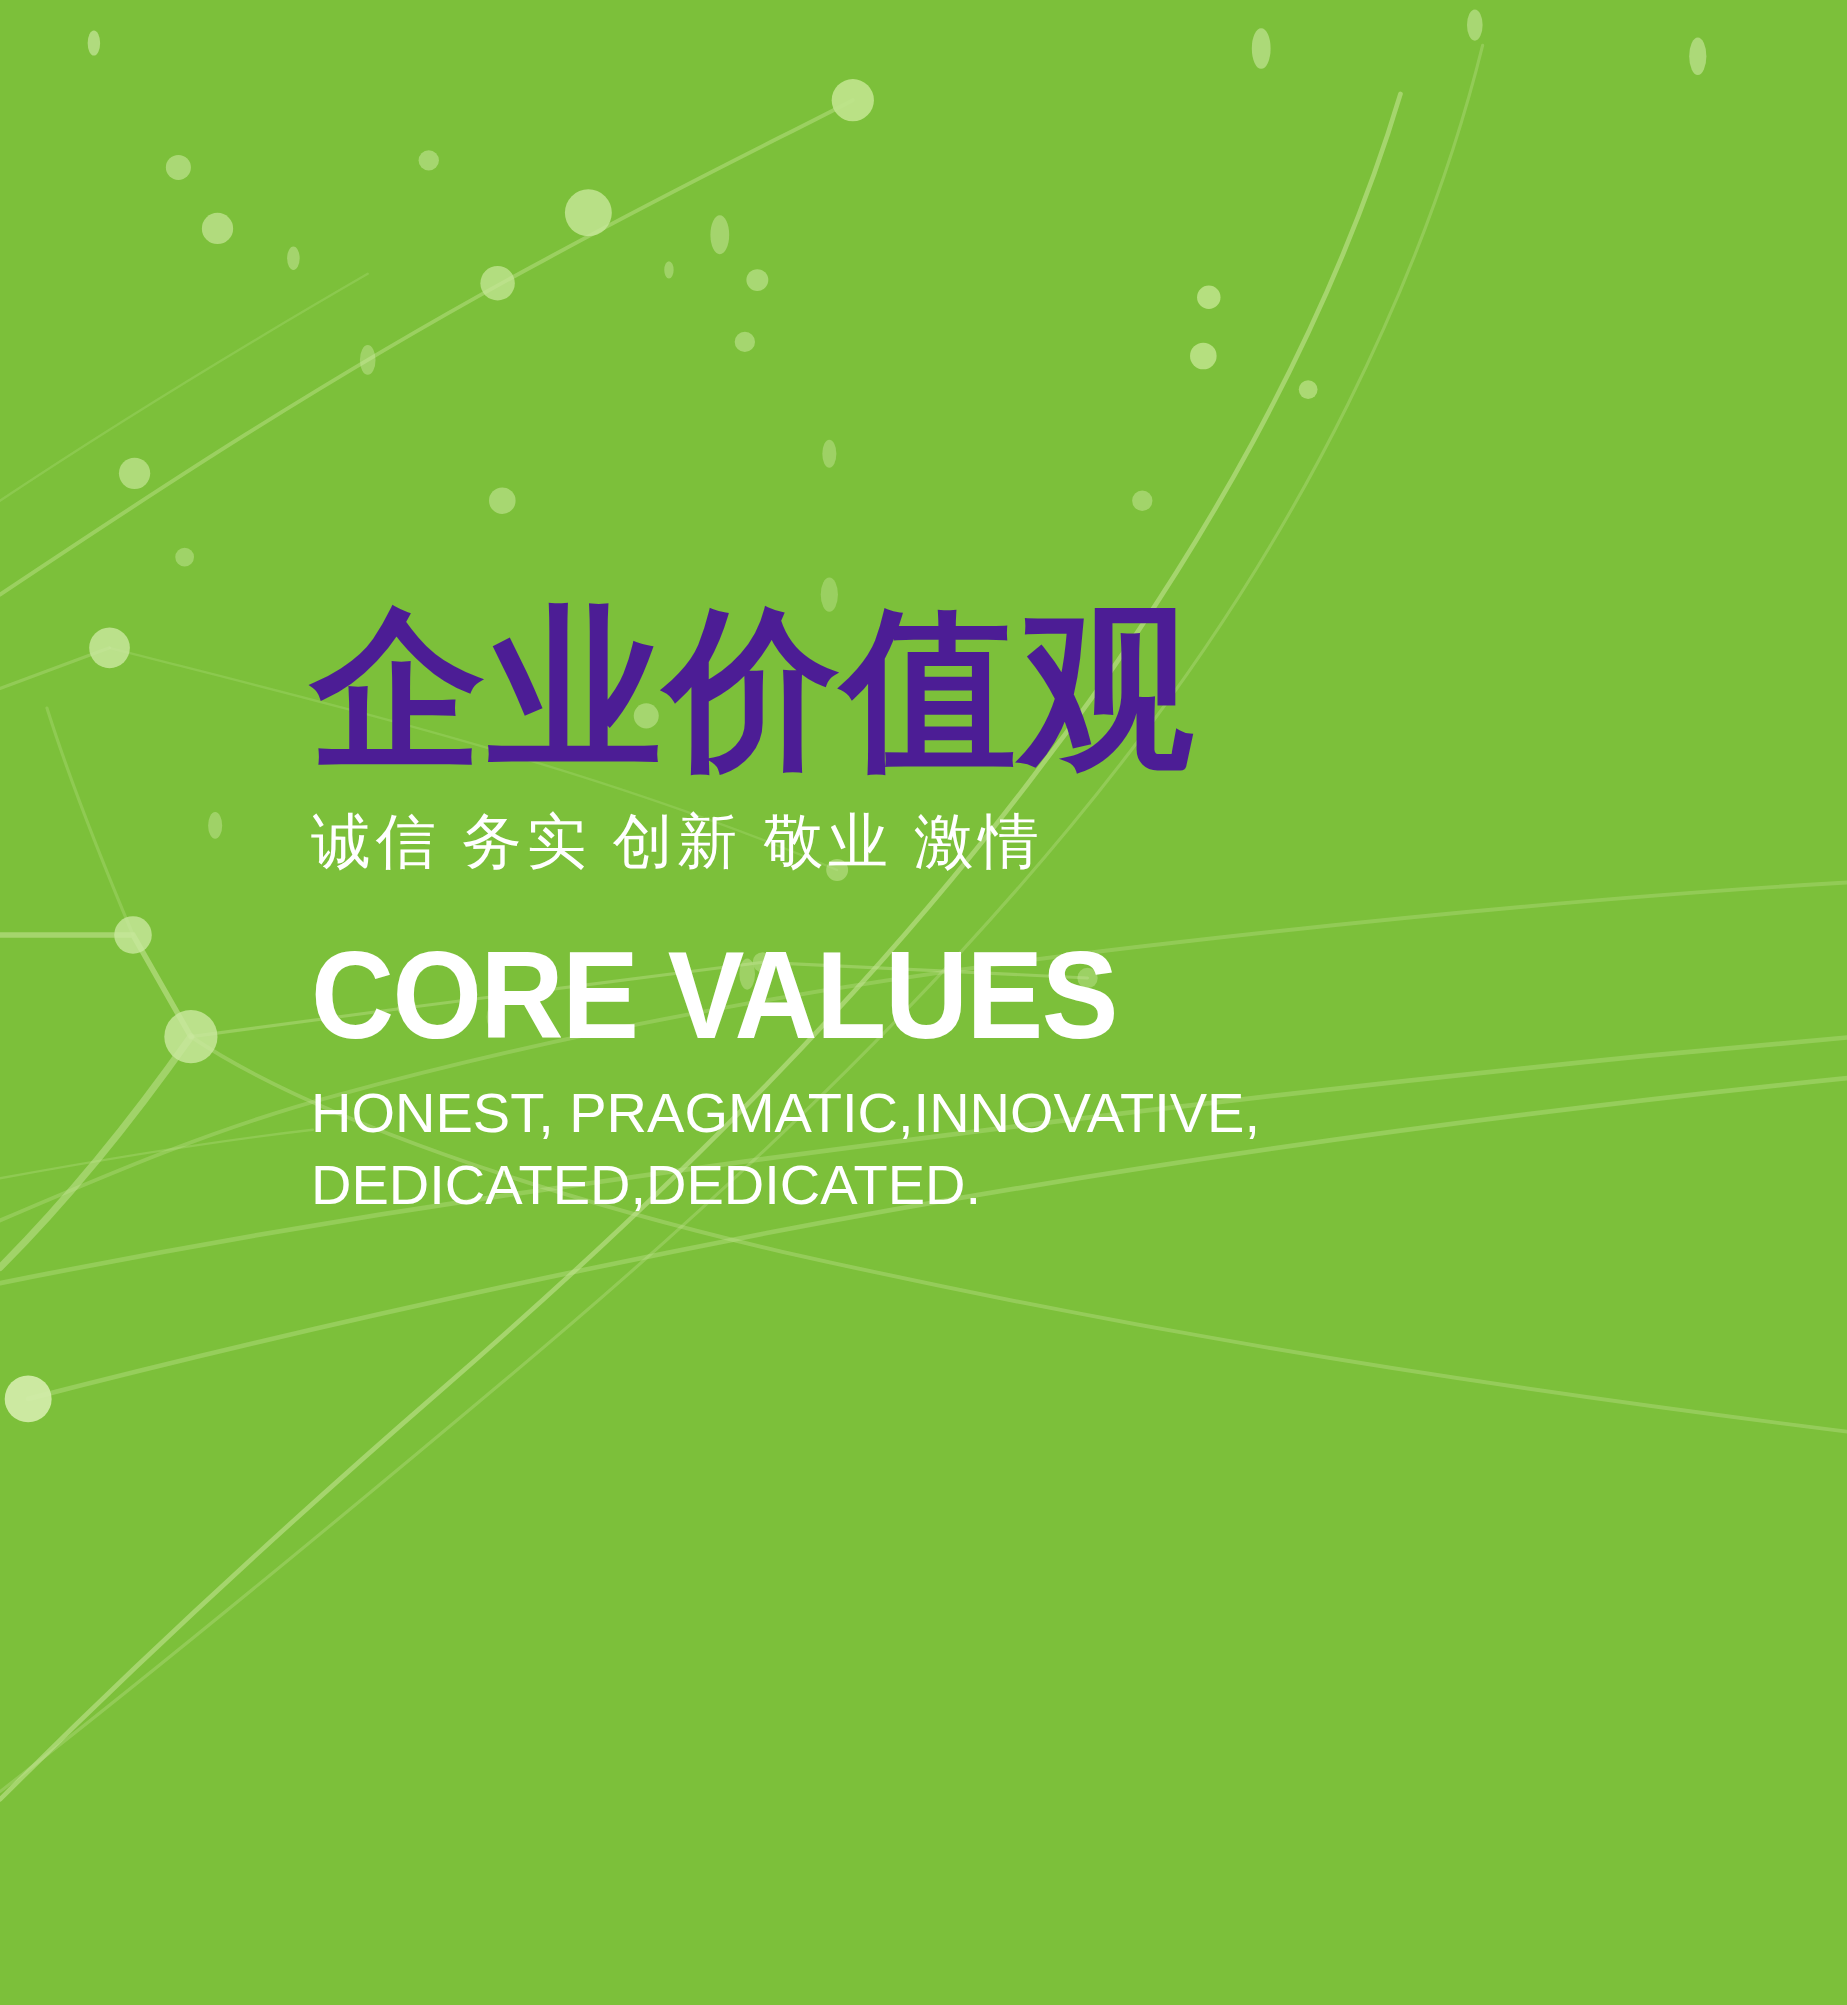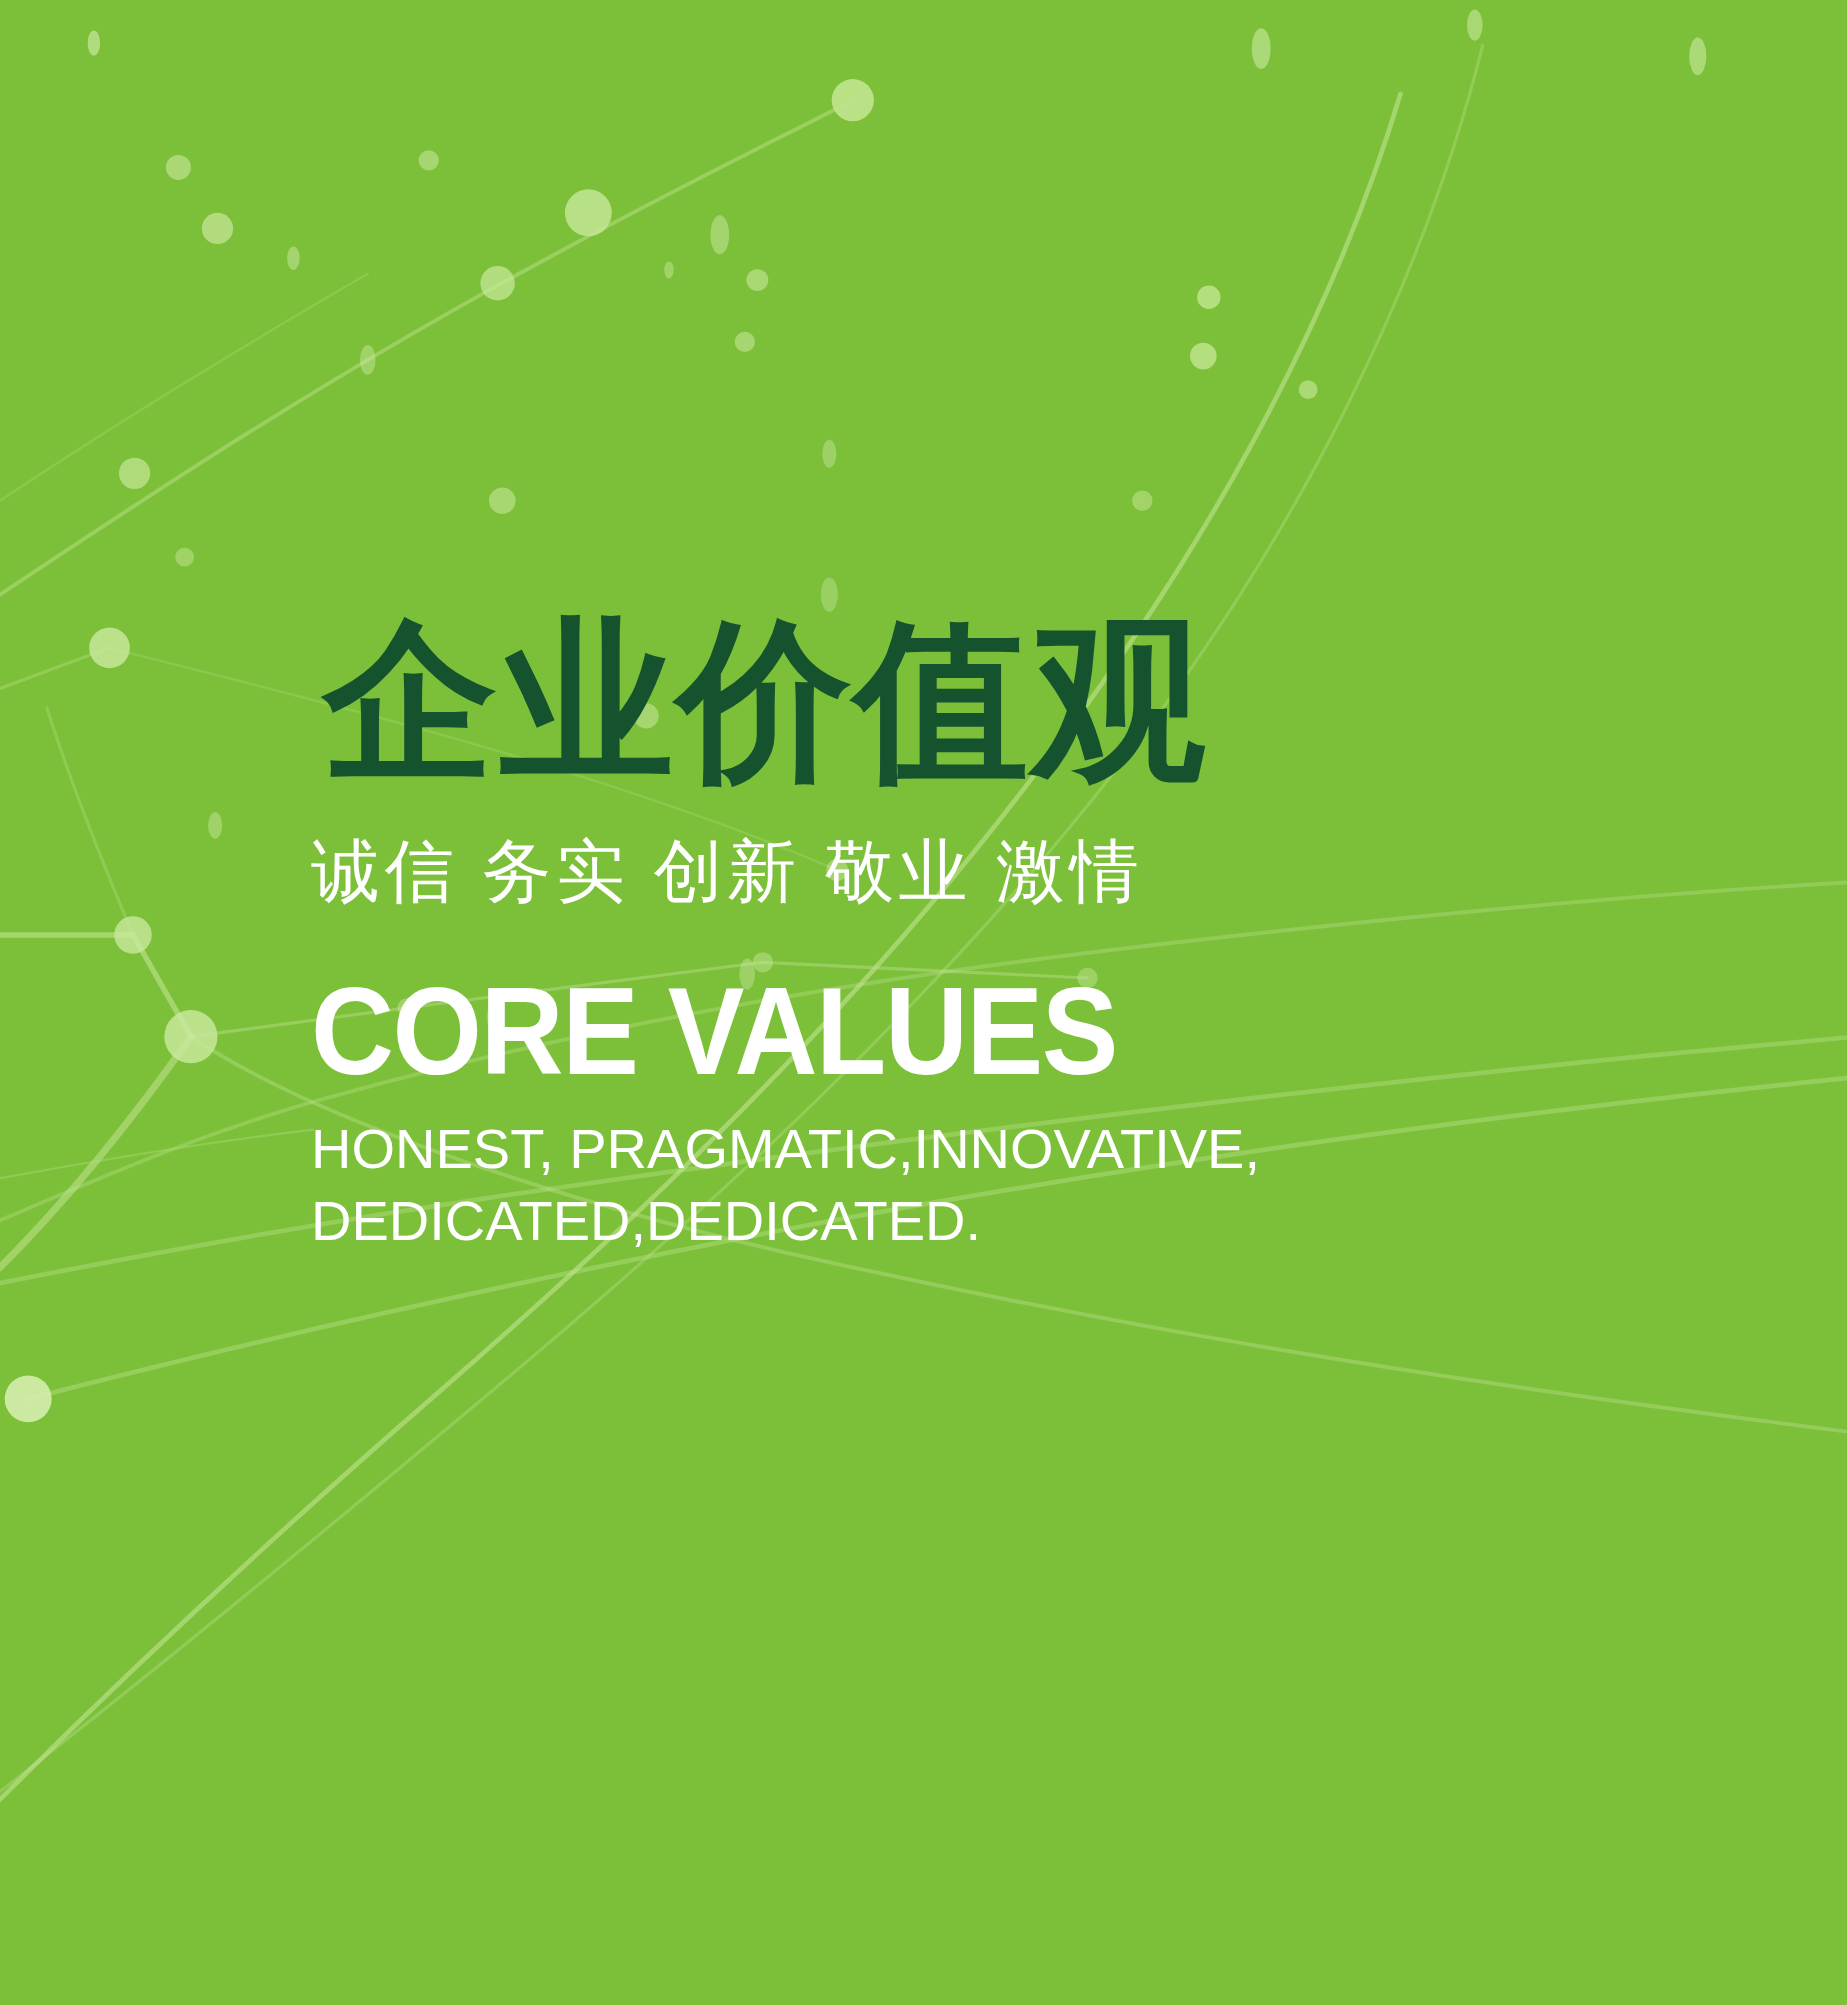--- a/index.html
+++ b/index.html
@@ -27,36 +27,36 @@
     pointer-events: none;
   }
   
   #content {
     position: absolute;
     left: 311px;
     top: 599px;
     width: 1408px;
   }
   #title-cn {
-    color: #14532d;
+    color: #4c1d95;
     font-size: 174px;
     line-height: 1.03;
     font-weight: 700;
     letter-spacing: 3.1px;
     white-space: nowrap;
-    margin: 12px;
+    margin: 0;
   }
   #subtitle-cn {
     color: #ffffff;
-    font-size: 69px;
+    font-size: 60px;
     line-height: 1.25;
     font-weight: 400;
     letter-spacing: 4.7px;
     white-space: nowrap;
-    margin: 39px 0 0 0;
+    margin: 26px 0 0 0;
   }
   #title-en {
     color: #ffffff;
     font-size: 125px;
     line-height: 1.0;
     font-weight: 700;
     letter-spacing: -1.6px;
     white-space: nowrap;
     margin: 53px 0 0 0;
     transform: scaleX(0.92);

